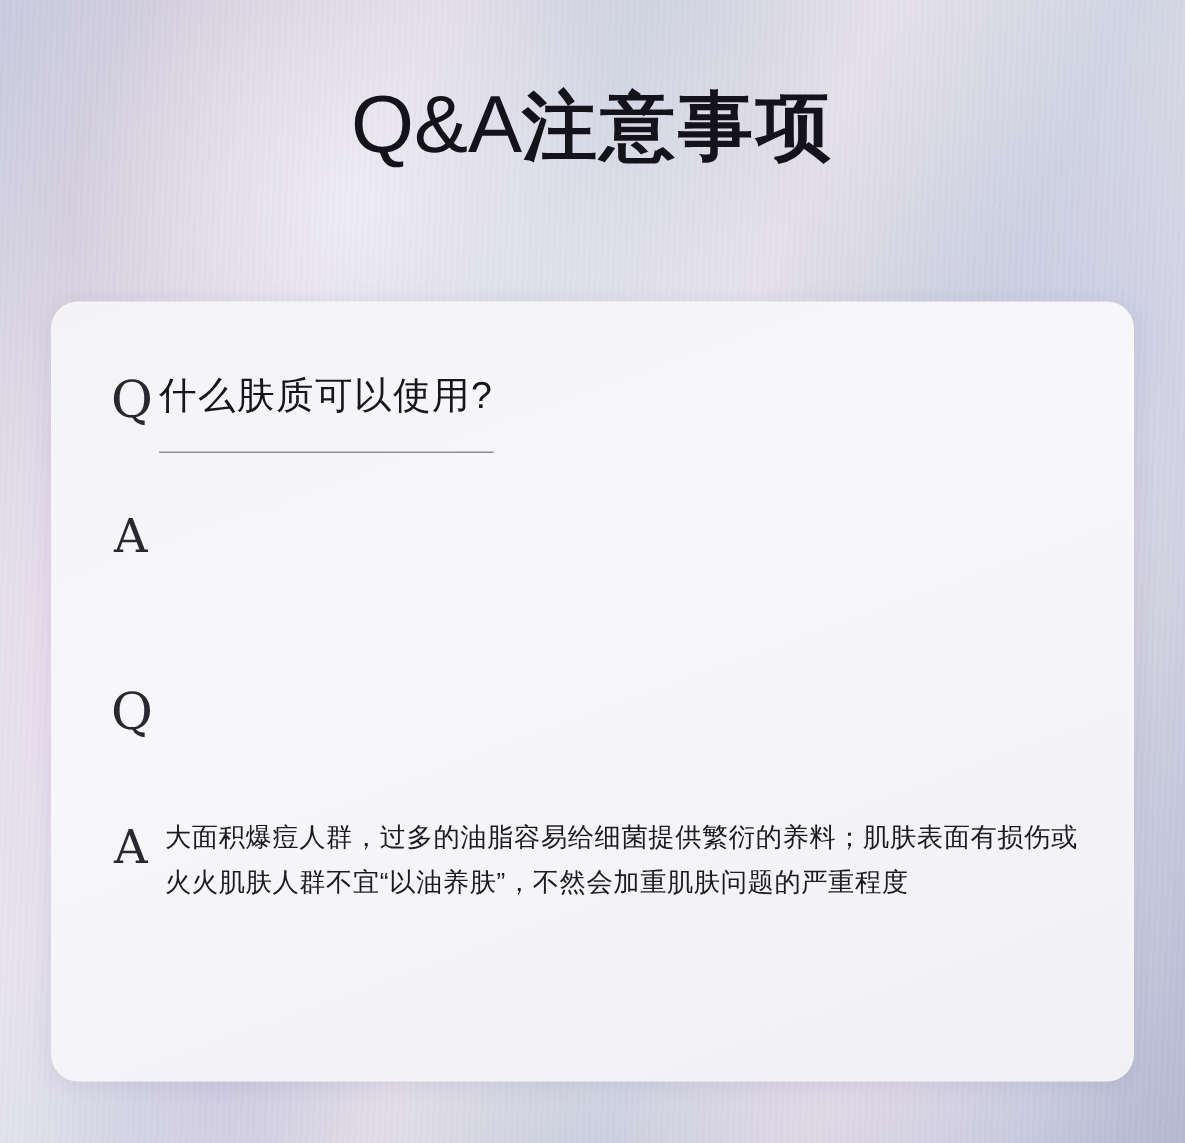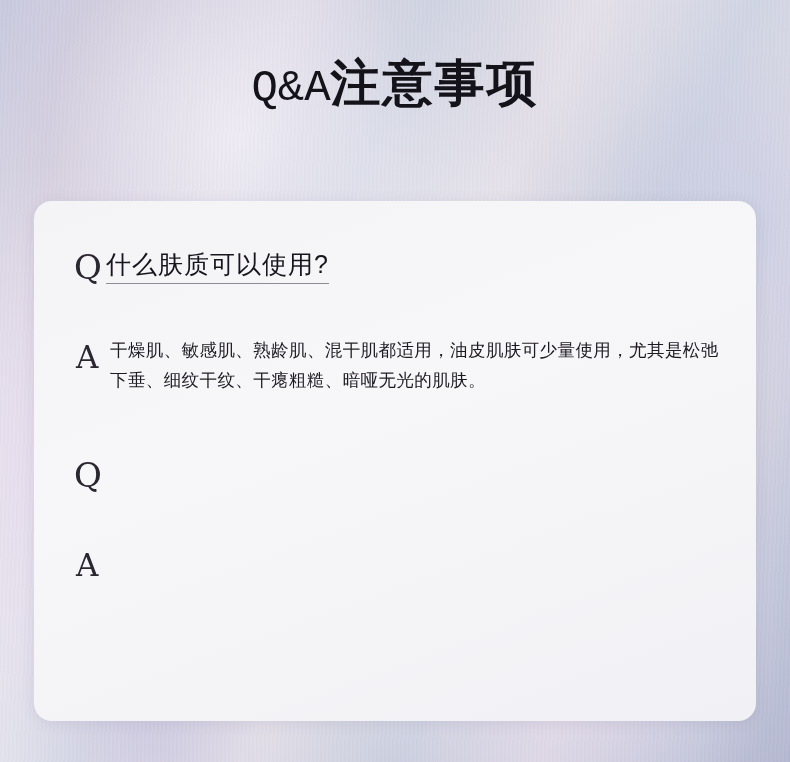--- a/index.html
+++ b/index.html
@@ -74,22 +74,22 @@
     width: 790px;
     text-align: center;
     color: #14131a;
     font-family: "Liberation Serif", serif;
     font-size: 52px;
     line-height: 62px;
     letter-spacing: 1px;
     white-space: nowrap;
   }
   #heading .qa {
-    font-family: Liberation Mono, monospace;
-    font-size: 44px;
+    font-family: Liberation Sans, sans-serif;
+    font-size: 54px;
     letter-spacing: 0px;
   }
   #heading .cn {
     font-family: Liberation Sans, sans-serif;
     font-weight: 700;
     font-size: 50px;
     letter-spacing: 2px;
   }
 
   
@@ -127,21 +127,21 @@
     line-height: 40px;
     color: #2a2730;
   }
   .q-text {
     font-family: "Liberation Sans", sans-serif;
     font-size: 25px;
     line-height: 34px;
     color: #18161d;
     letter-spacing: 1px;
     display: inline-block;
-    padding-bottom: 2px;
+    padding-bottom: 20px;
     border-bottom: 1px solid #8f8b99;
   }
 
   
   .a-row {
     position: relative;
     padding-left: 76px;
     padding-right: 34px;
     margin-top: 34px;
   }
@@ -176,27 +176,27 @@
 
   <div id="card">
 
     <div class="qa-block first">
       <div class="q-row">
         <span class="glyph">Q</span>
         <span class="q-text">什么肤质可以使用?</span>
       </div>
       <div class="a-row">
         <span class="glyph">A</span>
-        <div class="a-text">干燥肌、敏感肌、熟龄肌、混干肌都适用，油皮肌肤可少量使用，尤其是松弛下垂、细纹干纹、干瘪粗糙、暗哑无光的肌肤。</div>
       </div>
     </div>
 
     <div class="qa-block second">
       <div class="q-row">
         <span class="glyph">Q</span>
       </div>
       <div class="a-row">
         <span class="glyph">A</span>
+        <div class="a-text">大面积爆痘人群，过多的油脂容易给细菌提供繁衍的养料；肌肤表面有损伤或火火肌肤人群不宜“以油养肤”，不然会加重肌肤问题的严重程度</div>
       </div>
     </div>
 
   </div>
 </div>
 
 </body></html>

